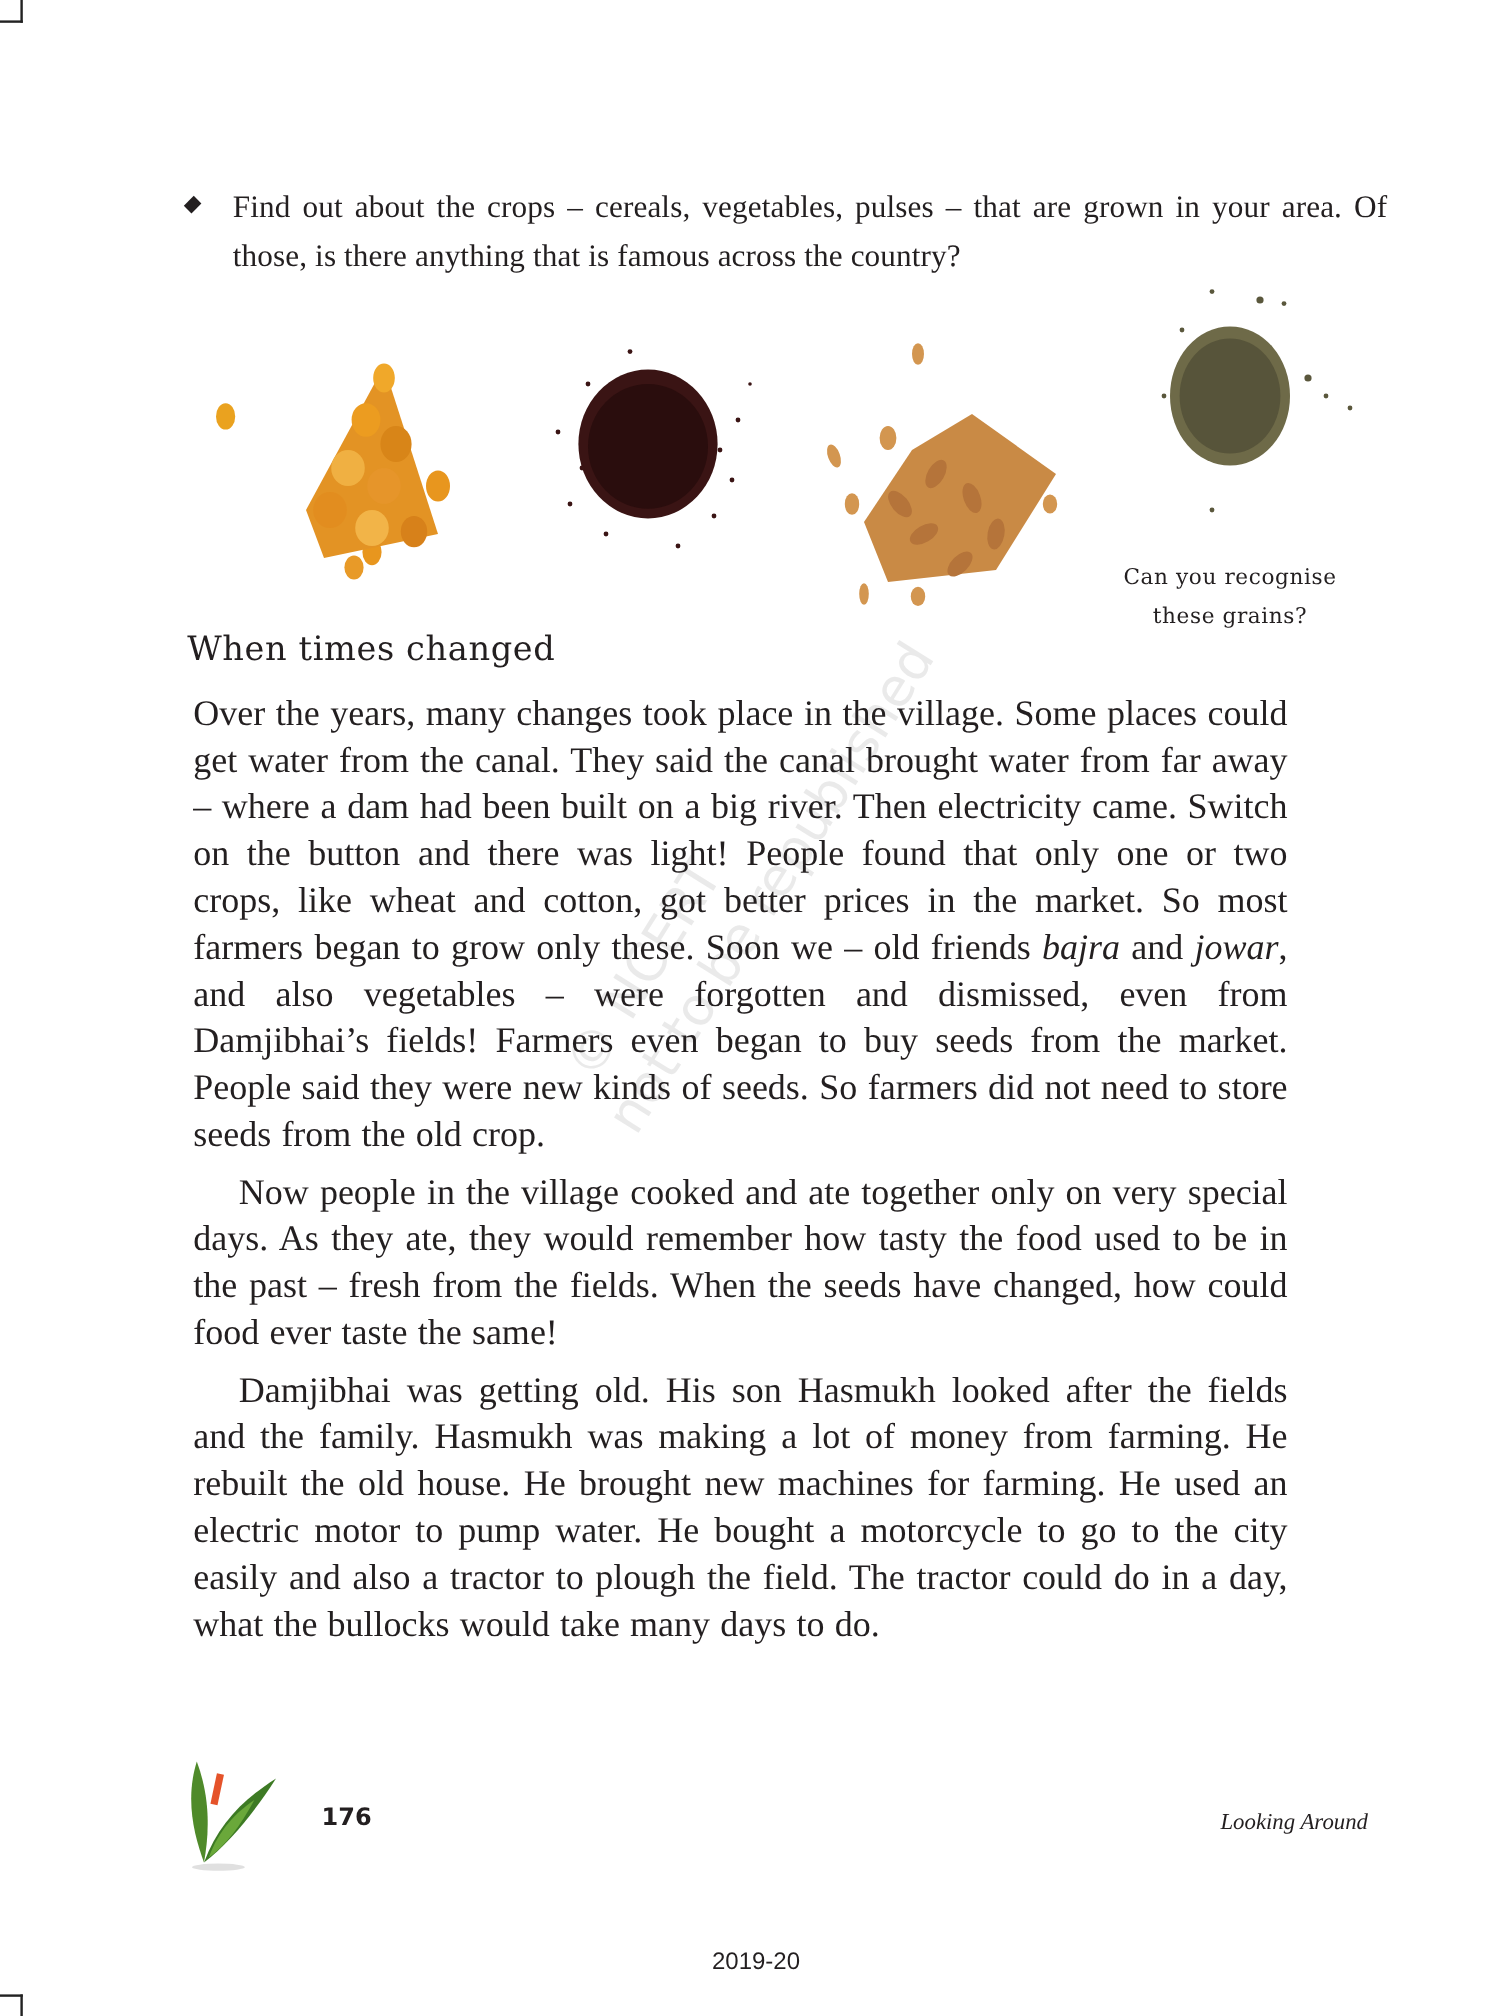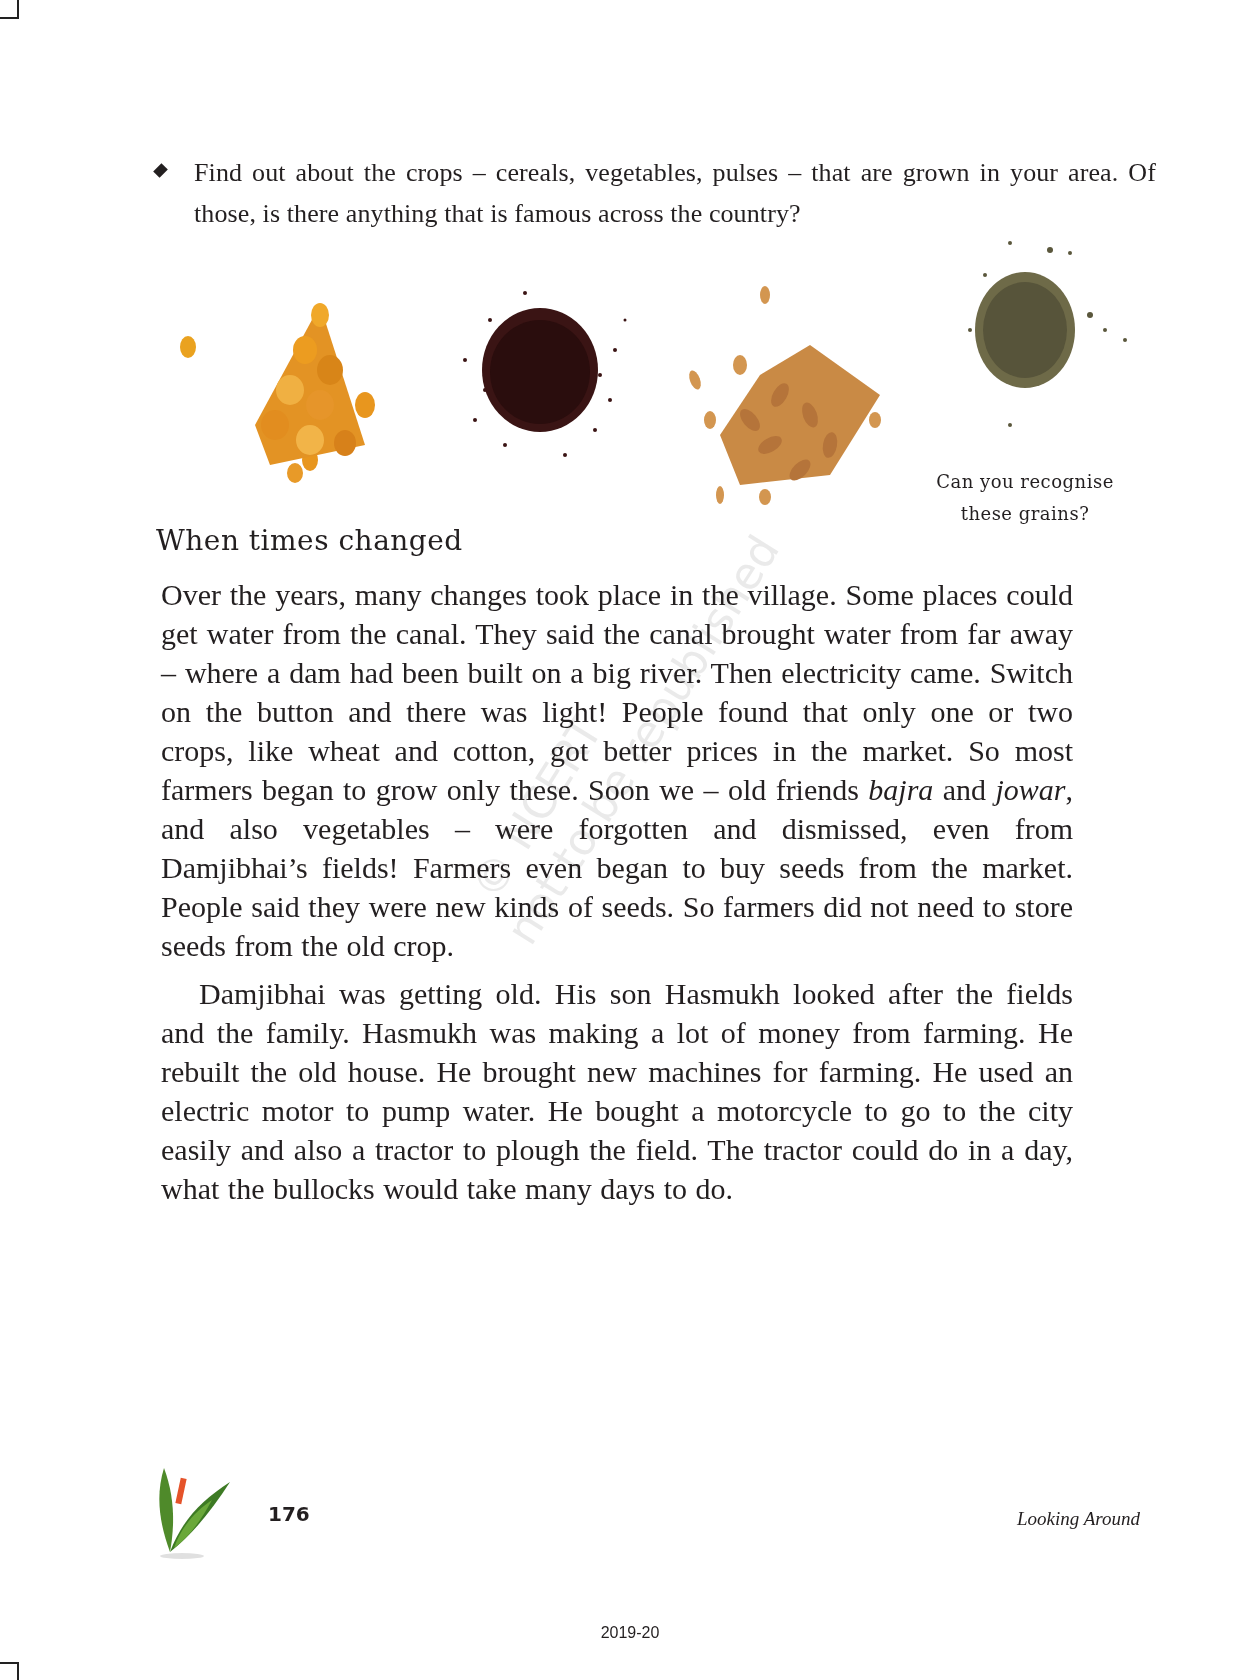--- a/index.html
+++ b/index.html
@@ -32,21 +32,21 @@
   .watermark { position: absolute; left: 460px; top: 880px; transform: rotate(-58deg); transform-origin: left top;
                font-family: "DejaVu Sans", sans-serif; font-size: 44px; color: rgba(160,160,160,0.22);
                line-height: 54px; white-space: nowrap; pointer-events: none; }
 
   .footer-logo { position: absolute; left: 152px; top: 1460px; width: 80px; height: 100px; }
   .page-number { position: absolute; left: 268px; top: 1502px; font-family: "DejaVu Sans", sans-serif;
                  font-weight: bold; font-size: 20px; }
   .book-title { position: absolute; right: 120px; top: 1508px; font-family: "Liberation Serif", serif;
                 font-style: italic; font-size: 19px; }
   .year { position: absolute; left: 0; width: 1260px; top: 1624px; text-align: center;
-          font-family: "Liberation Sans", sans-serif; font-size: 16px; }
+          font-family: "Liberation Sans", sans-serif; font-size: 20px; }
 </style>
 </head>
 <body>
 
 <div class="crop crop-tl"></div>
 <div class="crop crop-bl"></div>
 
 <div class="watermark">
   <div>© NCERT</div>
   <div style="margin-left:-20px;">not to be republished</div>
@@ -137,20 +137,21 @@
 
 <div class="caption">
   <div>Can you recognise</div>
   <div>these grains?</div>
 </div>
 
 <h2 class="heading">When times changed</h2>
 
 <div class="body-text">
   <p><span>Over the years, many changes took place in the village. Some places could get water from the canal. They said the canal brought water from far away – where a dam had been built on a big river. Then electricity came. Switch on the button and there was light! People found that only one or two crops, like wheat and cotton, got better prices in the market. So most farmers began to grow only these. Soon we – old friends </span><em>bajra</em><span> and </span><em>jowar</em><span>, and also vegetables – were forgotten and dismissed, even from Damjibhai’s fields! Farmers even began to buy seeds from the market. People said they were new kinds of seeds. So farmers did not need to store seeds from the old crop.</span></p>
+  <p class="indent">Now people in the village cooked and ate together only on very special days. As they ate, they would remember how tasty the food used to be in the past – fresh from the fields. When the seeds have changed, how could food ever taste the same!</p>
   <p class="indent">Damjibhai was getting old. His son Hasmukh looked after the fields and the family. Hasmukh was making a lot of money from farming. He rebuilt the old house. He brought new machines for farming. He used an electric motor to pump water. He bought a motorcycle to go to the city easily and also a tractor to plough the field. The tractor could do in a day, what the bullocks would take many days to do.</p>
 </div>
 
 <svg class="footer-logo" viewBox="0 0 80 100">
   <path d="M12 8 C2 40 10 70 18 92 C22 70 24 40 12 8 Z" fill="#4f8a2a"></path>
   <path d="M18 92 C30 60 50 40 78 22 C60 50 40 75 18 92 Z" fill="#3d7a24"></path>
   <path d="M22 88 C30 65 45 50 60 40 C48 62 36 78 22 88 Z" fill="#6aa83a"></path>
   <rect x="26" y="18" width="6" height="26" fill="#e5532a" transform="rotate(12 29 31)"></rect>
   <ellipse cx="30" cy="96" rx="22" ry="3" fill="rgba(0,0,0,0.12)"></ellipse>
 </svg>

